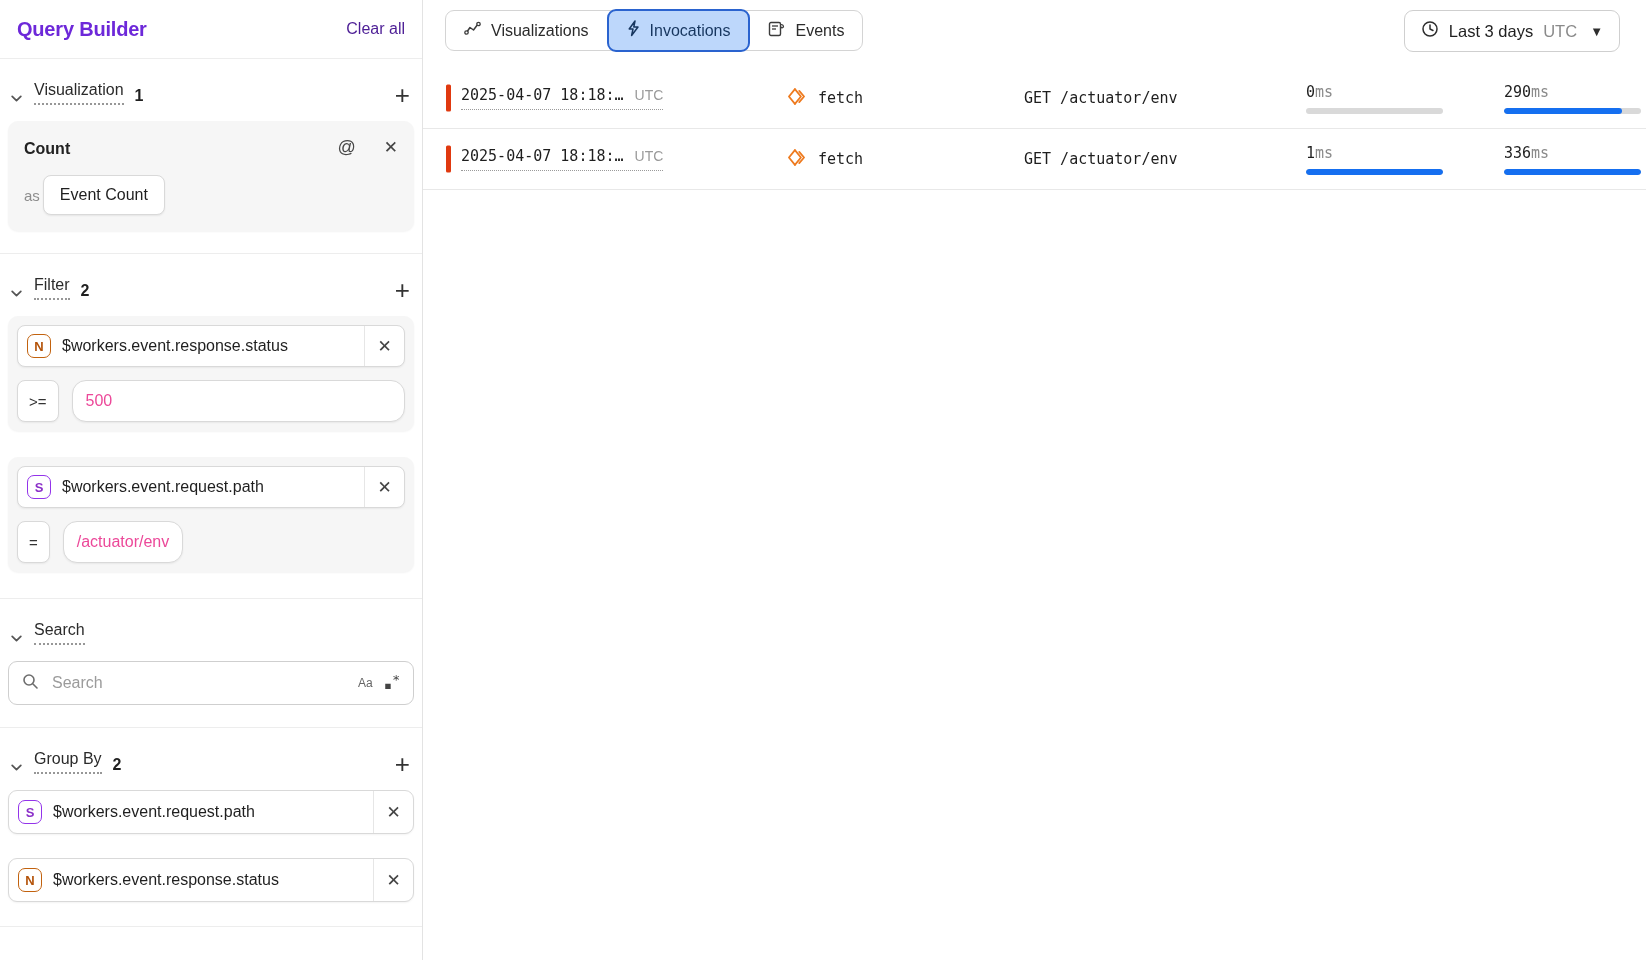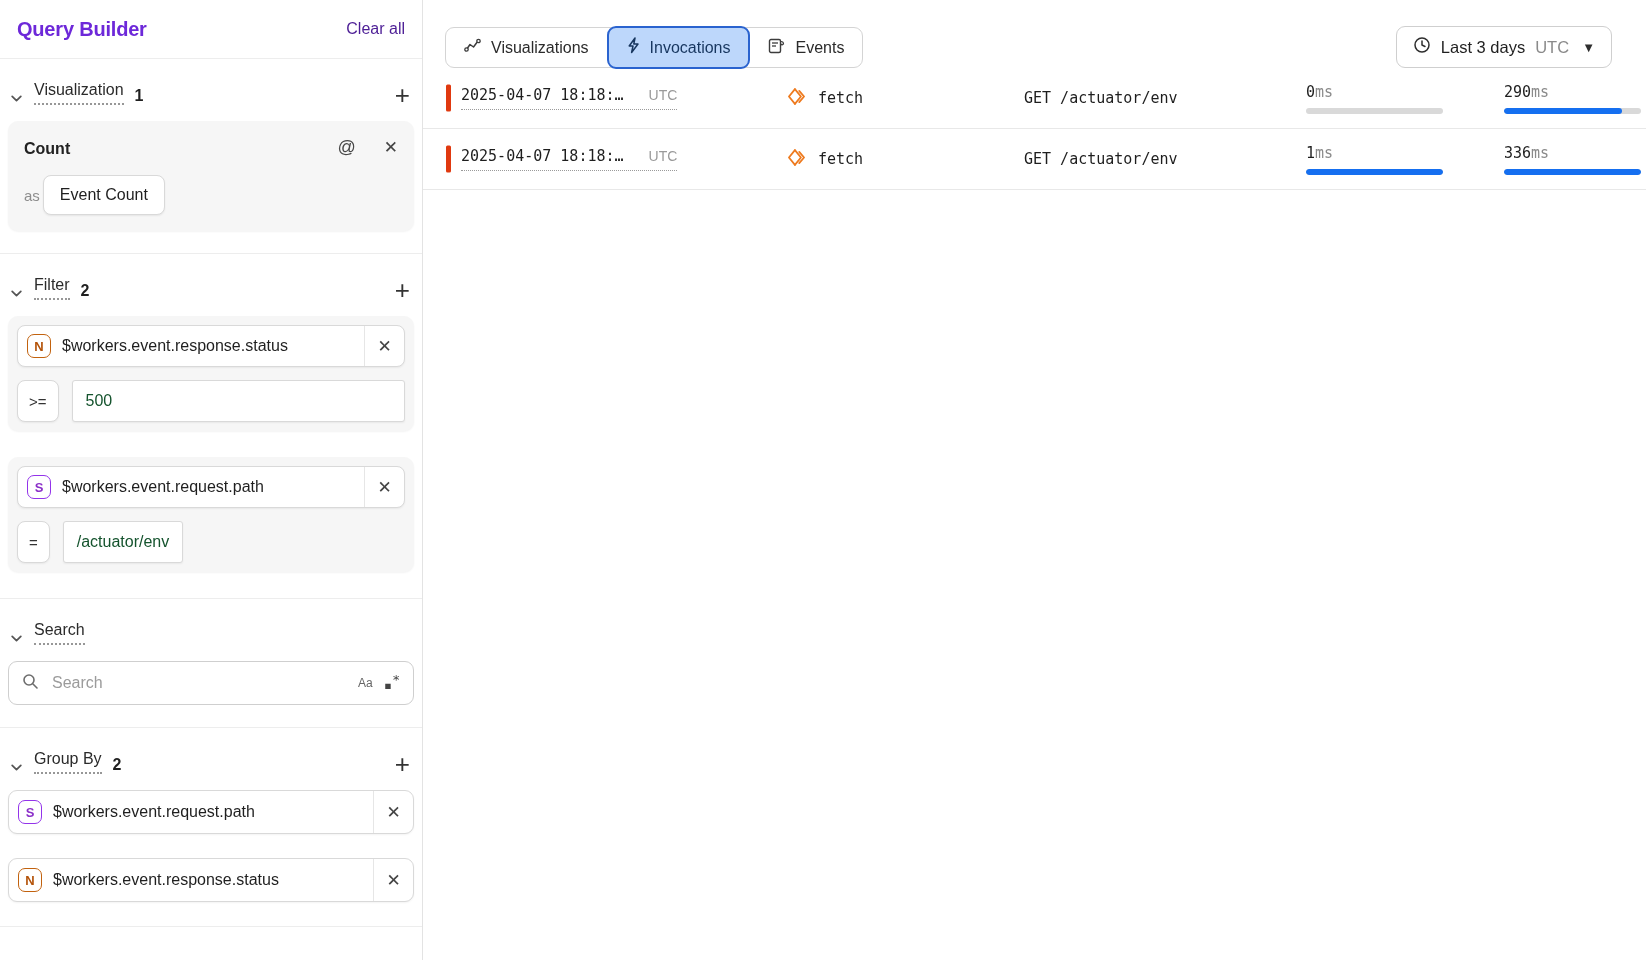--- a/index.html
+++ b/index.html
@@ -46,63 +46,63 @@
            display:flex; align-items:center; justify-content:center; font-size:13px; font-weight:700; background:#fff; }
   .badge-n { color:#b45309; border-color:#c2620e; }
   .badge-s { color:#8b2fc9; border-color:#9333ea; }
   .field-name { margin-left:11px; font-size:16px; color:#1f1f1f; flex:1; white-space:nowrap; overflow:hidden; }
   .field-x { width:40px; align-self:stretch; border-left:1px solid #e6e6e6; display:flex;
              align-items:center; justify-content:center; cursor:pointer; }
   .op-row { display:flex; gap:13px; margin-top:13px; }
   .op-box { background:#fff; border:1px solid #d9d9d9; border-radius:8px; height:42px; padding:0 11px;
             display:flex; align-items:center; justify-content:center; font-size:15px; color:#333;
             box-shadow:0 1px 2px rgba(0,0,0,.06); cursor:pointer; }
-  .val-box { background:#fff; border:1px solid #d9d9d9; border-radius:3px; height:42px; padding:16px 13px;
-             display:flex; align-items:center; font-size:16px; color:#14532d;
+  .val-box { background:#fff; border:1px solid #d9d9d9; border-radius:14px; height:42px; padding:16px 13px;
+             display:flex; align-items:center; font-size:16px; color:#ec4899;
              box-shadow:0 1px 2px rgba(0,0,0,.06); }
   .val-grow { flex:1; }
   .val-fit { flex:0 0 auto; }
 
   .search-box { border:1px solid #cfcfcf; border-radius:9px; height:44px; display:flex; align-items:center;
                 padding:0 13px; gap:11px; background:#fff; }
   .search-input { border:none; outline:none; flex:1; font-size:16px; color:#222; background:transparent;
                   font-family:"Liberation Sans", sans-serif; }
   .search-input::placeholder { color:#9b9b9b; }
   .aa-toggle { color:#666; font-size:12px; cursor:pointer; }
   .regex-toggle { color:#444; font-size:14px; cursor:pointer; font-family:"DejaVu Sans Mono", monospace; position:relative; top:-1px; }
   .regex-toggle sup { font-size:13px; }
 
   .gb-row { background:#fff; border:1px solid #d9d9d9; border-radius:9px; height:44px;
             display:flex; align-items:center; padding-left:9px; margin-bottom:24px;
             box-shadow:0 1px 2px rgba(0,0,0,.05); }
 
   
   main { flex:1; display:flex; flex-direction:column; min-width:0; }
-  .toolbar { display:flex; align-items:flex-end; padding:10px 34px 0 22px; height:68px; }
+  .toolbar { display:flex; align-items:flex-start; padding:10px 26px 0 22px; height:68px; }
   .tabs { display:flex; align-items:center; border:1px solid #d4d4d4; border-radius:9px; background:#fff; height:41px; }
   .tab { display:flex; align-items:center; gap:10px; padding:0 18px; height:41px; font-size:16px;
          color:#2b2b2b; cursor:pointer; border-radius:9px; }
   .tab svg { flex:0 0 auto; }
   .tab-active { background:#bdd7fb; border:2px solid #2a63cf; color:#17365f; font-weight:500;
                 height:43px; margin:-1px 0; }
   .time-btn { margin-left:auto; display:flex; align-items:center; gap:10px; border:1px solid #cfcfcf;
               border-radius:9px; height:42px; padding:0 16px; font-size:16.5px; color:#1f1f1f;
               background:#fff; cursor:pointer; }
   .time-tz { color:#8a8a8a; }
   .caret-down { font-size:13px; color:#2e2e2e; margin-left:3px; }
 
   .grid { display:grid; grid-template-columns:325px 238px 282px 198px 1fr; padding-left:38px; align-items:center; }
   .thead { background:#f5f5f5; height:50px; font-weight:700; font-size:16px; color:#2e2e2e; letter-spacing:-0.2px; }
   .th { display:flex; align-items:center; gap:8px; }
   .sort-arrow { color:#2f6ff2; font-size:18px; font-weight:400; cursor:pointer; }
   .trow { height:61px; border-bottom:1px solid #e8e8e8; position:relative; cursor:pointer; }
   .row-indicator { position:absolute; left:23px; top:50%; transform:translateY(-50%);
                    width:5px; height:27px; border-radius:1.5px; background:#e0390f; }
   .mono { font-family:"DejaVu Sans Mono", monospace; font-size:15px; color:#1e1e1e; }
-  .ts-wrap { display:inline-flex; align-items:baseline; gap:25px; border-bottom:1px dotted #9a9a9a; padding-bottom:5px; }
+  .ts-wrap { display:inline-flex; align-items:baseline; gap:11px; border-bottom:1px dotted #9a9a9a; padding-bottom:5px; }
   .ts-utc { color:#9a9a9a; font-size:14px; }
   .origin-cell { display:flex; align-items:center; gap:11px; }
   .metric-val { }
   .metric-unit { color:#8a8a8a; }
   .bar-track { width:137px; height:6px; background:#d9d9d9; border-radius:3px; margin-top:7px; overflow:hidden; }
   .bar-fill { height:100%; background:#156ff0; border-radius:3px; width:0; }
 </style>
 </head>
 <body>
 

